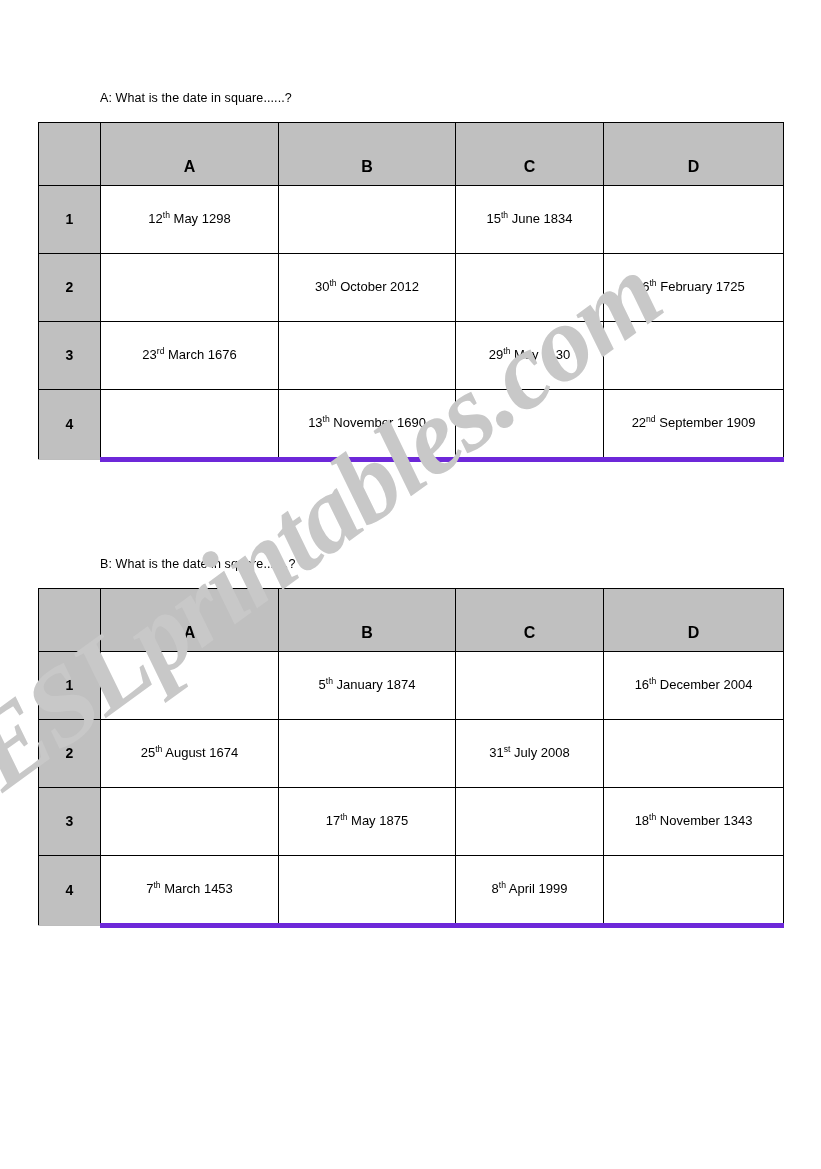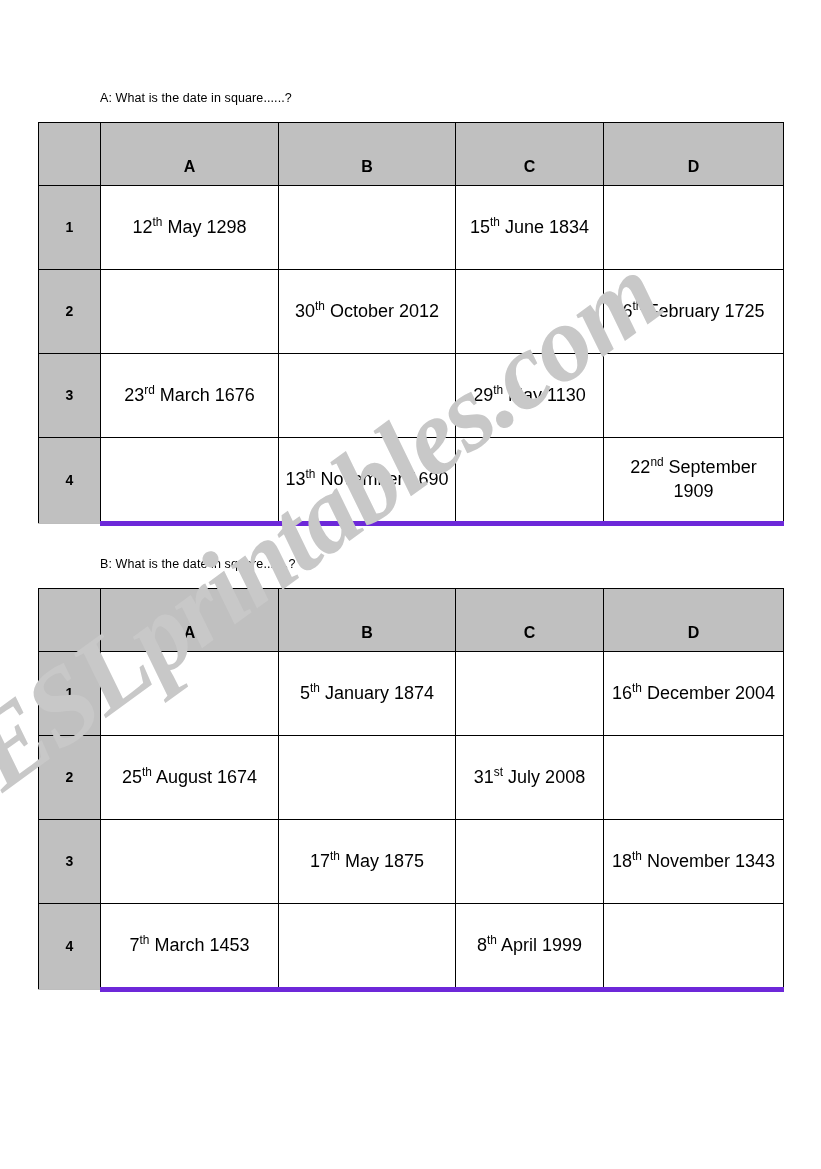--- a/index.html
+++ b/index.html
@@ -105,24 +105,24 @@
     color: #000000;
     vertical-align: bottom;
     padding-bottom: 9px;
   }
   tr.header-row th.corner-cell {
     background: #c0c0c0;
   }
 
   tr.data-row td {
     height: 67px;
-    font-size: 18px;
+    font-size: 13px;
     color: #000000;
     line-height: 1.28;
-    padding: 8px 5px;
+    padding: 0 5px;
   }
   tr.data-row td.rownum {
     background: #c0c0c0;
     font-size: 14px;
     font-weight: bold;
     padding: 0;
   }
   tr.data-row:last-child td {
     border-bottom: 5px solid #6d28d9;
   }

